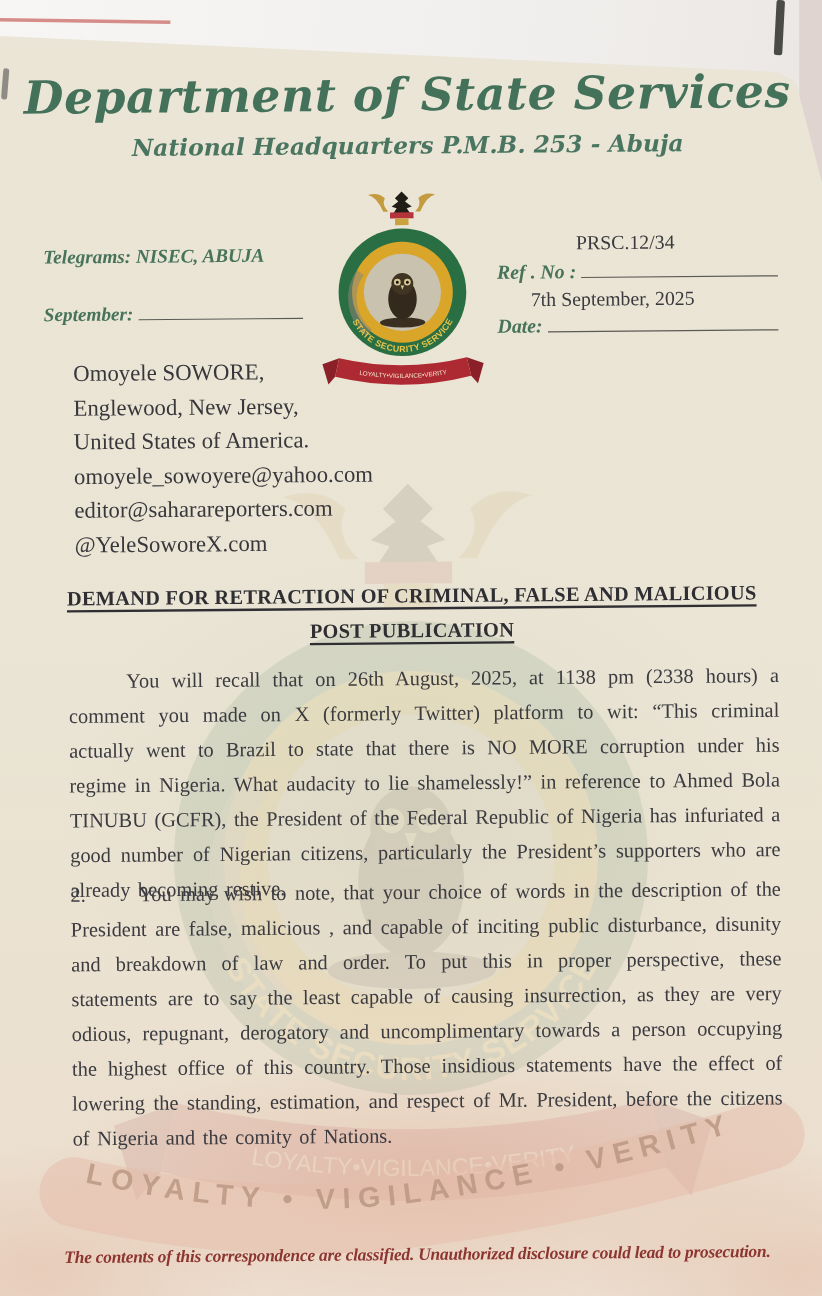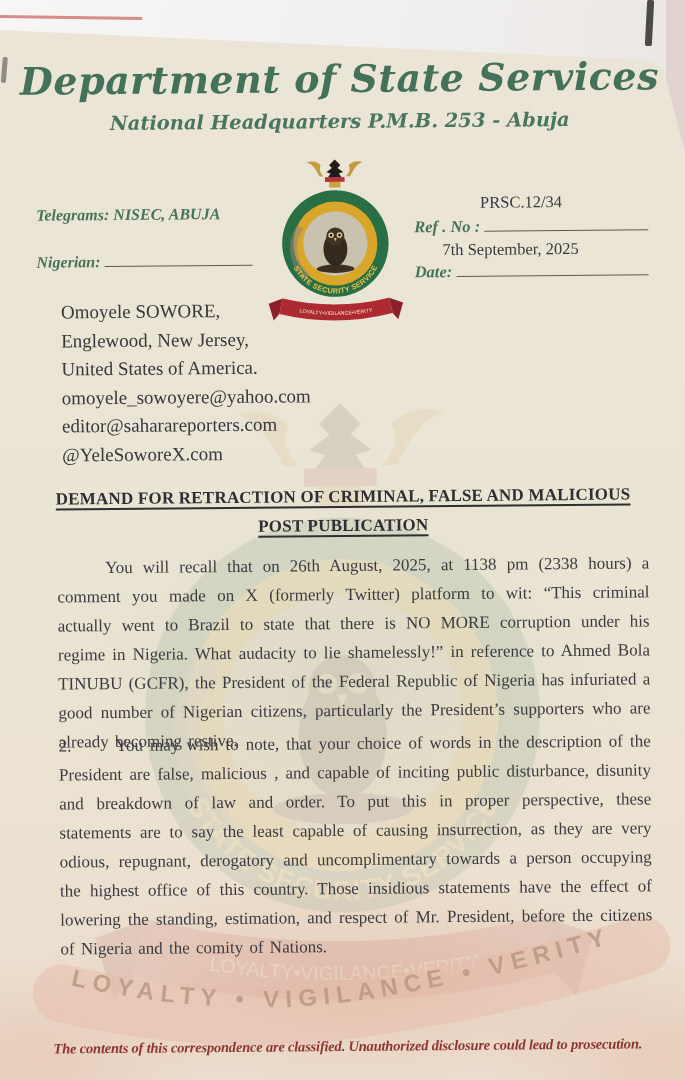--- a/index.html
+++ b/index.html
@@ -131,21 +131,21 @@
       <div class="agency-title script">Department of State Services</div>
       <div class="agency-subtitle script">National Headquarters P.M.B. 253 - Abuja</div>
 
       <svg class="emblem-box">
         <use href="#emblem" width="140" height="171"></use>
       </svg>
 
       <div class="meta-left">
         <div class="script-green">Telegrams: NISEC, ABUJA</div>
         <div class="meta-row tel-row">
-          <span class="script-green">Nigerian:</span>
+          <span class="script-green">September:</span>
           <span class="rule"></span>
         </div>
       </div>
 
       <div class="meta-right">
         <div class="prsc">PRSC.12/34</div>
         <div class="meta-row">
           <span class="script-green">Ref . No :</span>
           <span class="rule"></span>
         </div>

